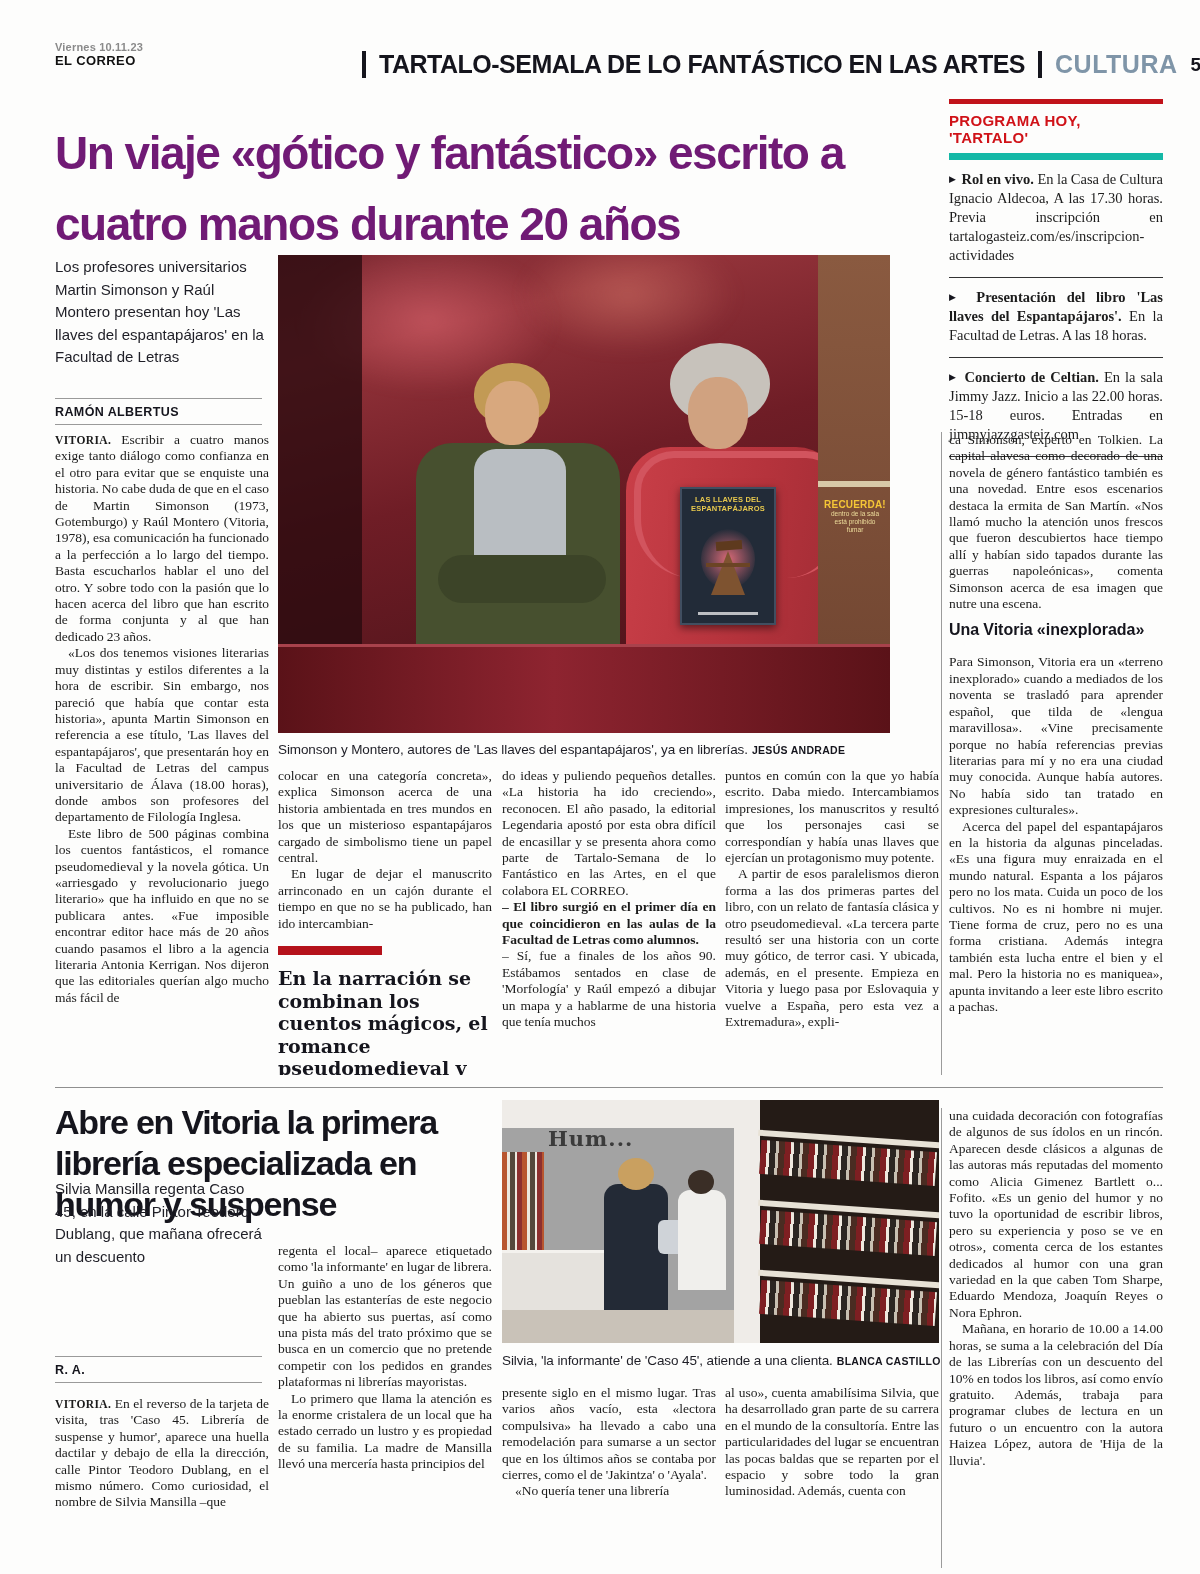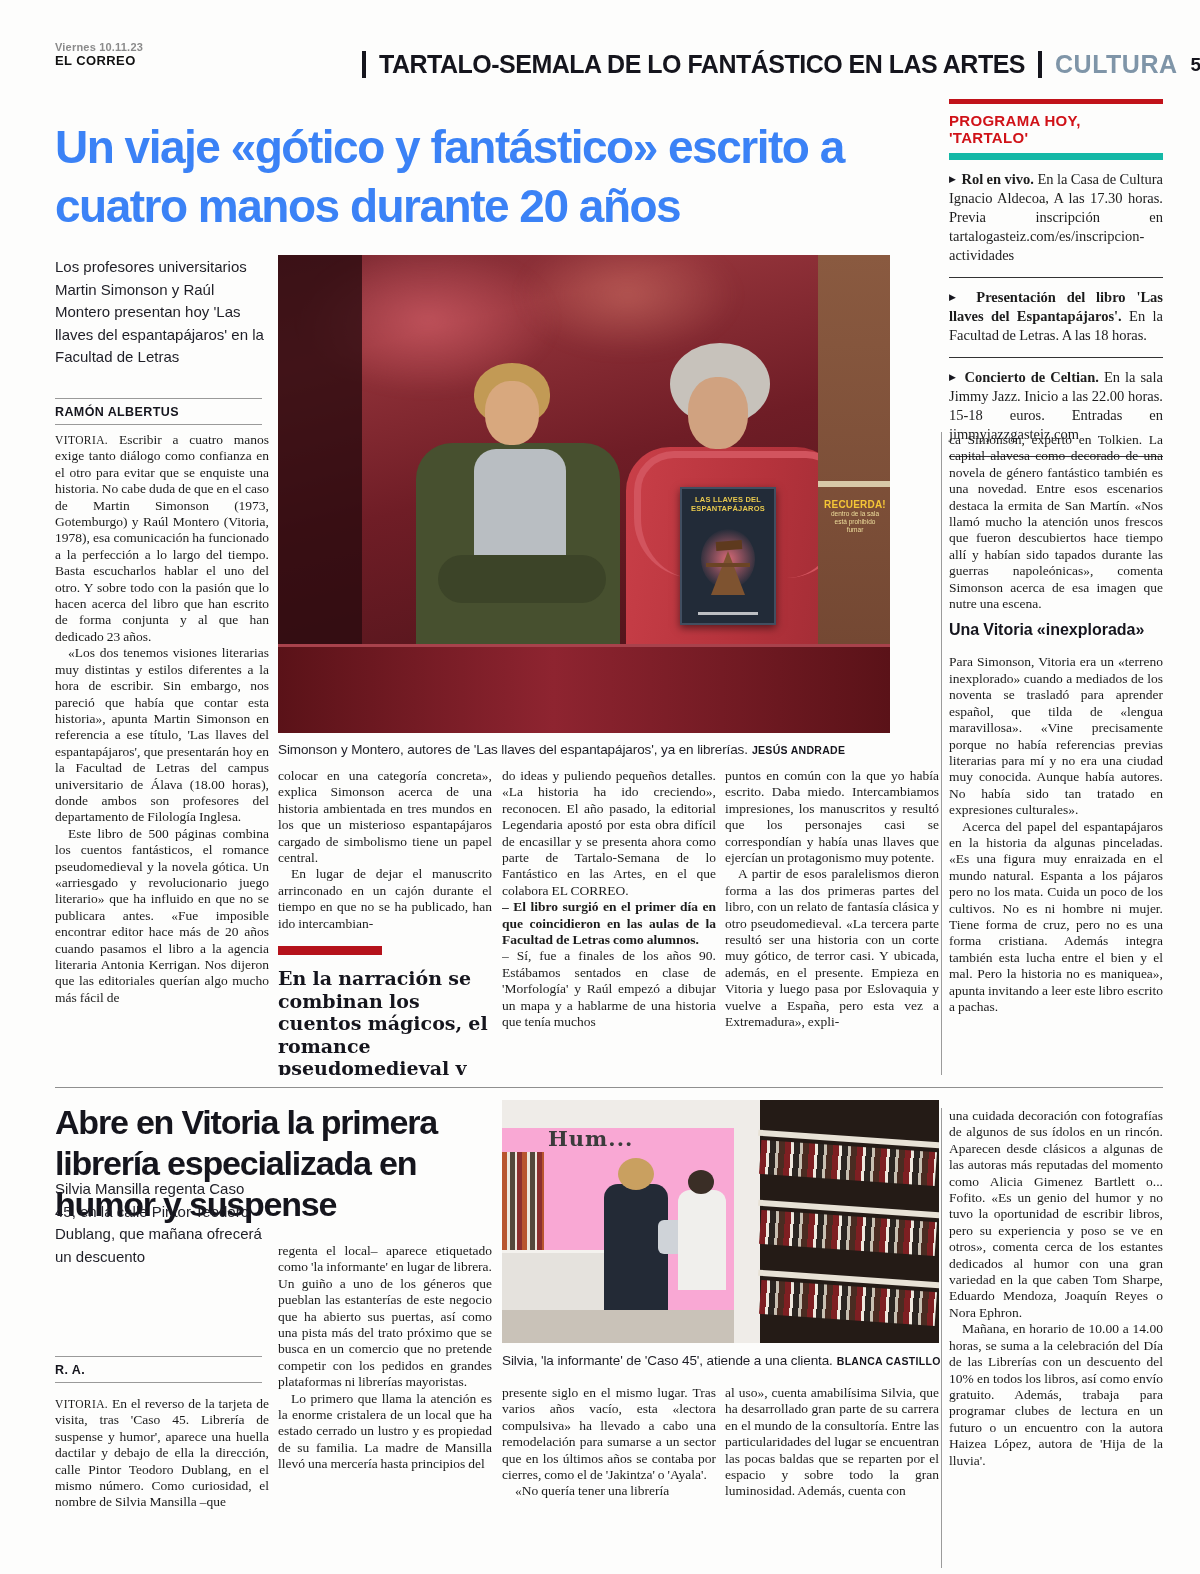--- a/index.html
+++ b/index.html
@@ -8,33 +8,33 @@
   .abs{position:absolute;}
   
   .mh-date{font-family:"Liberation Sans",sans-serif;font-size:11px;color:#8a8a8a;font-weight:700;letter-spacing:.2px;}
   .mh-paper{font-family:"Liberation Sans",sans-serif;font-size:13px;color:#111;font-weight:800;letter-spacing:.4px;}
   .kicker-wrap{display:flex;align-items:center;gap:13px;}
   .kbar{width:4px;height:27px;background:#15151d;}
   .kicker{font-family:"Liberation Sans",sans-serif;font-size:25px;font-weight:700;letter-spacing:-.5px;color:#15151d;white-space:nowrap;}
   .cultura{font-family:"Liberation Sans",sans-serif;font-size:25px;font-weight:800;color:#7f95a8;letter-spacing:.5px;}
   .pageno{font-family:"Liberation Sans",sans-serif;font-size:19px;font-weight:800;color:#15151d;}
   
-  .headline1{font-family:"Liberation Sans",sans-serif;font-size:46px;line-height:59px;font-weight:800;
-             letter-spacing:-1.5px;color:#3b82f6;}
+  .headline1{font-family:"Liberation Sans",sans-serif;font-size:46px;line-height:71px;font-weight:800;
+             letter-spacing:-1.5px;color:#701a75;}
   .headline2{font-family:"Liberation Sans",sans-serif;font-size:34px;line-height:41px;font-weight:800;
              letter-spacing:-1.2px;color:#15151d;}
   .standfirst{font-family:"Liberation Sans",sans-serif;font-size:15px;line-height:22.5px;font-weight:400;color:#1e1e26;}
   .byline{border-top:1px solid #9a9a9a;border-bottom:1px solid #9a9a9a;padding:6px 0 5px;
           font-family:"Liberation Sans",sans-serif;font-size:12.5px;font-weight:800;letter-spacing:.4px;color:#15151d;}
   
   .col{position:absolute;width:214px;font-size:13.5px;line-height:16.4px;text-align:justify;
        color:#1b1b1b;overflow:hidden;word-spacing:-.4px;hyphens:auto;}
   .col p{margin:0;}
   .col p + p{text-indent:13px;}
-  .dl{font-weight:400;font-size:11.5px;letter-spacing:.4px;margin-top:10px;}
+  .dl{font-weight:700;font-size:11.5px;letter-spacing:.4px;margin-top:10px;}
   .q{font-weight:700;}
   .subhead{font-family:"Liberation Sans",sans-serif;font-weight:800;font-size:16px;line-height:19px;
            color:#15151d;margin:8px 0 15px;text-align:left;text-indent:0 !important;}
   .pullquote{font-family:"DejaVu Serif",serif;font-weight:700;font-size:19px;line-height:22.5px;
              color:#15151d;text-align:left;}
   .pqbar{width:104px;height:9px;background:#b5121b;margin:14px 0 12px;}
   
   .sidebar{position:absolute;left:949px;top:99px;width:214px;border-top:5px solid #c1121a;}
   .sb-title{font-family:"Liberation Sans",sans-serif;font-size:15px;font-weight:800;color:#d01218;
             letter-spacing:.3px;padding:8px 0 7px;border-bottom:7px solid #14b8a6;}
@@ -78,21 +78,21 @@
   .bk-cross{position:absolute;left:24px;top:74px;width:44px;height:4px;background:#6b4425;}
   .bk-line{position:absolute;left:16px;bottom:8px;width:60px;height:3px;background:rgba(255,255,255,.7);}
   .p1-wall{position:absolute;left:540px;top:0;width:72px;height:478px;background:linear-gradient(180deg,#8a5a40,#6f4430);}
   .p1-shelf{position:absolute;left:540px;top:226px;width:72px;height:6px;background:#d8c9a8;}
   .sign{position:absolute;left:545px;top:244px;width:64px;text-align:center;}
   .sign-t{font-family:"Liberation Sans",sans-serif;font-weight:800;font-size:10px;color:#f5c636;letter-spacing:.2px;}
   .sign-s{font-family:"Liberation Sans",sans-serif;font-size:6.5px;line-height:8px;color:#eede9c;}
   .p1-desk{position:absolute;left:0;bottom:0;width:612px;height:86px;
            background:linear-gradient(90deg,#5a1218 0%,#8e2430 45%,#5a1218 100%);border-top:3px solid #a8424c;}
   
-  .photo2{position:absolute;left:502px;top:1100px;width:437px;height:243px;overflow:hidden;background:#f9a8d4;}
+  .photo2{position:absolute;left:502px;top:1100px;width:437px;height:243px;overflow:hidden;background:#a3a3a3;}
   .p2-ceiling{position:absolute;left:0;top:0;width:437px;height:28px;background:#efece8;}
   .p2-hum{position:absolute;left:46px;top:26px;font-family:"DejaVu Serif",serif;font-weight:700;
           font-size:21px;color:#3b3b3b;letter-spacing:1px;}
   .p2-leftbooks{position:absolute;left:0;top:52px;width:42px;height:130px;
           background:repeating-linear-gradient(90deg,#b8552f 0 5px,#ece7de 5px 8px,#54483c 8px 13px,#ece7de 13px 15px,#8c2f2f 15px 20px);}
   .p2-pillar{position:absolute;left:232px;top:0;width:26px;height:243px;background:#efece8;}
   .p2-shelves{position:absolute;left:258px;top:0;width:179px;height:243px;background:#241b16;}
   .p2-board{position:absolute;width:182px;height:6px;background:#e8e2d6;transform:rotate(4deg);}
   .p2-books{position:absolute;width:176px;height:34px;transform:rotate(4deg);
           background:repeating-linear-gradient(90deg,#7e1f22 0 6px,#efe9df 6px 9px,#2c2622 9px 15px,#c8c0b2 15px 18px,#4a2c22 18px 24px);}

